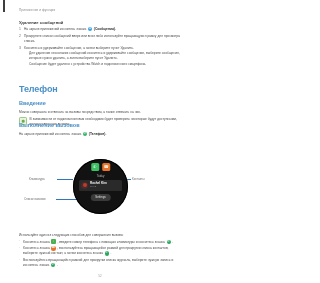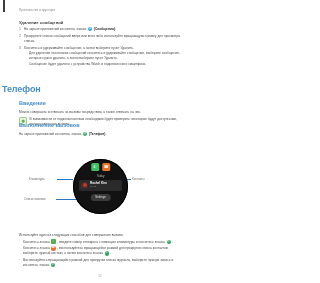--- a/index.html
+++ b/index.html
@@ -191,21 +191,21 @@
       <div class="onum">3</div>
       <div style="flex:1">
         <div class="otext body-txt">Коснитесь и удерживайте сообщение, а затем выберите пункт Удалить.</div>
         <div class="body-txt sub-para">Для удаления нескольких сообщений коснитесь и удерживайте сообщение, выберите сообщения, которые нужно удалить, а затем выберите пункт Удалить.</div>
         <div class="body-txt sub-para">Сообщение будет удалено с устройства Watch и подключенного смартфона.</div>
       </div>
     </div>
 
   </div>
 
-  <div style="position:absolute;left:2px;top:84px;" class="h-blue">Телефон</div>
+  <div style="position:absolute;left:19px;top:84px;" class="h-blue">Телефон</div>
 
   <div class="sec-intro">
     <div class="h-blue-sm">Введение</div>
     <div class="body-txt" style="margin-top:3.5px">Можно совершать и отвечать на вызовы посредством, а также отвечать на них.</div>
     <div class="note">
       <div class="note-ico"></div>
       <div class="body-txt">В зависимости от подключения вам необходимо будет проверить некоторые будут доступными, предоставленные вызовы.</div>
     </div>
   </div>
 

